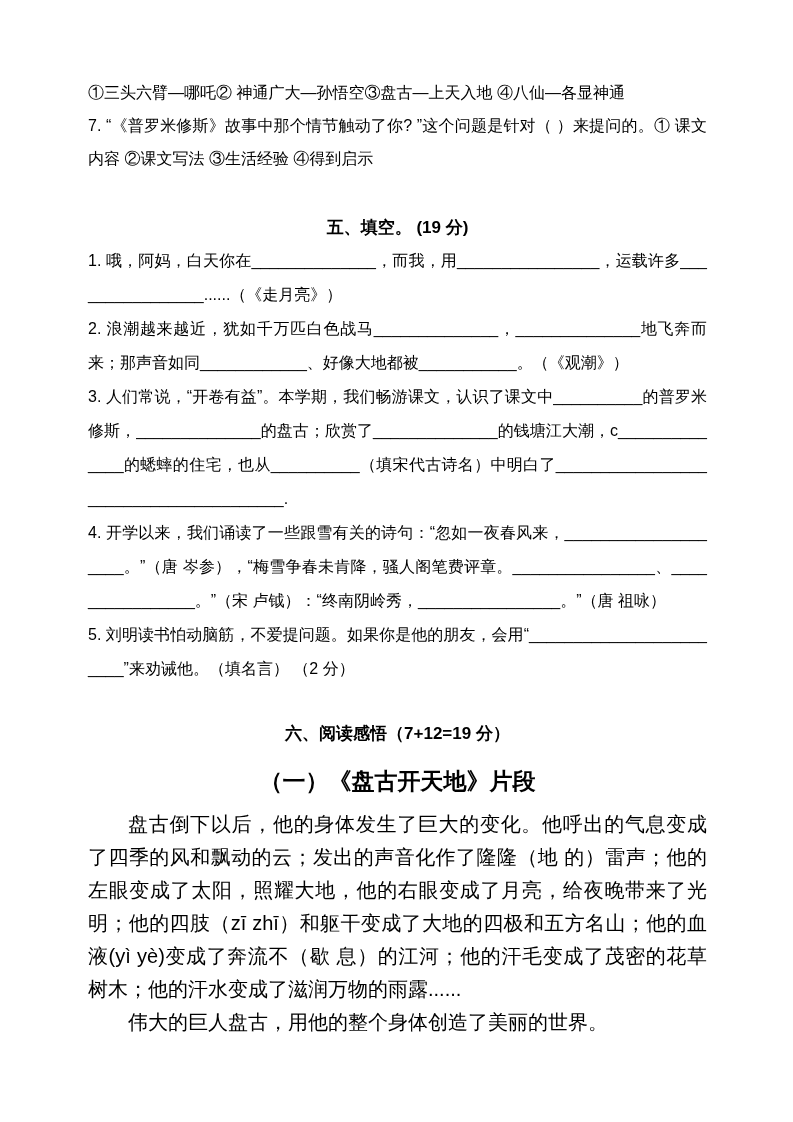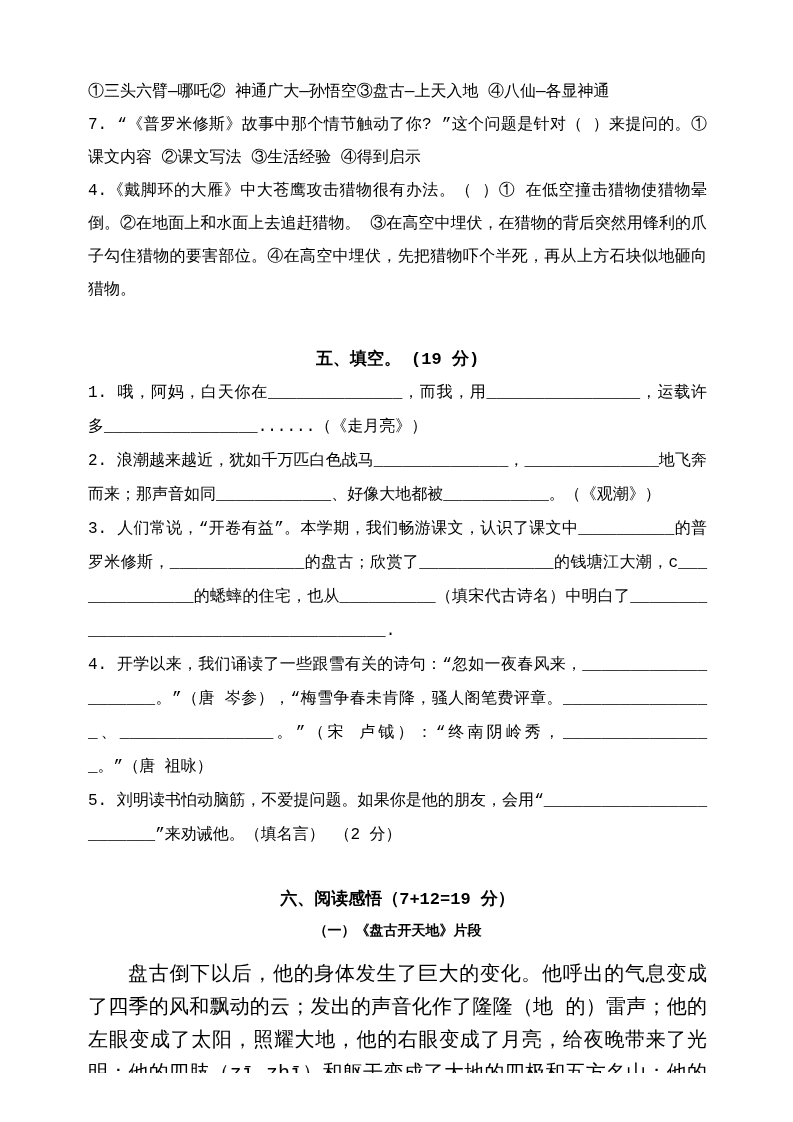--- a/index.html
+++ b/index.html
@@ -4,21 +4,21 @@
 <style>
   * { margin: 0; padding: 0; box-sizing: border-box; }
   html, body { background: #ffffff; }
   .page {
     position: relative;
     width: 793px;
     height: 1073px;
     margin: 0 auto;
     background: #ffffff;
     color: #000000;
-    font-family: Liberation Mono, monospace;
+    font-family: Liberation Sans, sans-serif;
     padding: 76px 86px 0 88px;
     overflow: hidden;
   }
   .para {
     font-size: 16px;
     line-height: 33px;
     text-align: justify;
     word-break: break-all;
   }
   .sec-heading {
@@ -31,22 +31,23 @@
   .fill {
     font-size: 16px;
     line-height: 34px;
     text-align: justify;
     word-break: break-all;
   }
   .sec6 { margin-top: 31px; }
   .passage-title {
     text-align: center;
     font-weight: bold;
-    font-size: 14px;
+    font-size: 23px;
     line-height: 30px;
+    margin-top: 16px;
   }
   .passage {
     font-size: 20px;
     line-height: 33px;
     text-align: justify;
     text-indent: 2em;
     word-break: break-all;
     margin-top: 12px;
   }
   .passage + .passage { margin-top: 0; }
@@ -59,21 +60,20 @@
 </style>
 </head>
 <body>
 
 <div class="page">
 
   <p class="para">①三头六臂—哪吒② 神通广大—孙悟空③盘古—上天入地 ④八仙—各显神通</p>
 
   <p class="para">7. “《普罗米修斯》故事中那个情节触动了你? ”这个问题是针对（  ）来提问的。① 课文内容  ②课文写法  ③生活经验  ④得到启示</p>
 
-  <p class="para">4.《戴脚环的大雁》中大苍鹰攻击猎物很有办法。（  ）① 在低空撞击猎物使猎物晕倒。②在地面上和水面上去追赶猎物。 ③在高空中埋伏，在猎物的背后突然用锋利的爪子勾住猎物的要害部位。④在高空中埋伏，先把猎物吓个半死，再从上方石块似地砸向猎物。</p>
 
   <h3 class="sec-heading">五、填空。 (19 分)</h3>
 
   <p class="fill">1. 哦，阿妈，白天你在______________，而我，用________________，运载许多________________......（《走月亮》）</p>
   <p class="fill">2. 浪潮越来越近，犹如千万匹白色战马______________，______________地飞奔而来；那声音如同____________、好像大地都被___________。（《观潮》）</p>
   <p class="fill">3. 人们常说，“开卷有益”。本学期，我们畅游课文，认识了课文中__________的普罗米修斯，______________的盘古；欣赏了______________的钱塘江大潮，c______________的蟋蟀的住宅，也从__________（填宋代古诗名）中明白了_______________________________________.</p>
   <p class="fill">4. 开学以来，我们诵读了一些跟雪有关的诗句：“忽如一夜春风来，____________________。”（唐 岑参），“梅雪争春未肯降，骚人阁笔费评章。________________、________________。”（宋 卢钺）：“终南阴岭秀，________________。”（唐 祖咏）</p>
   <p class="fill">5. 刘明读书怕动脑筋，不爱提问题。如果你是他的朋友，会用“________________________”来劝诫他。（填名言）  （2 分）</p>
 
   <h3 class="sec-heading sec6">六、阅读感悟（7+12=19 分）</h3>

